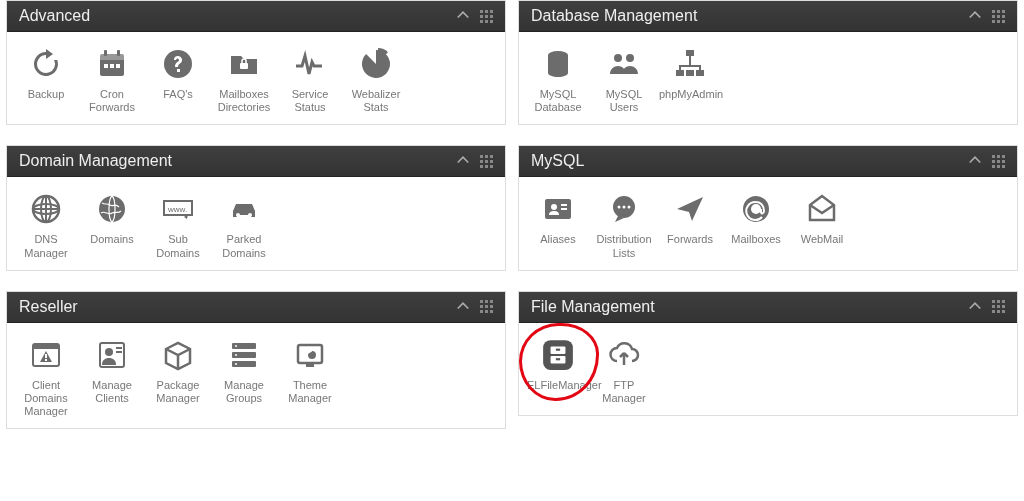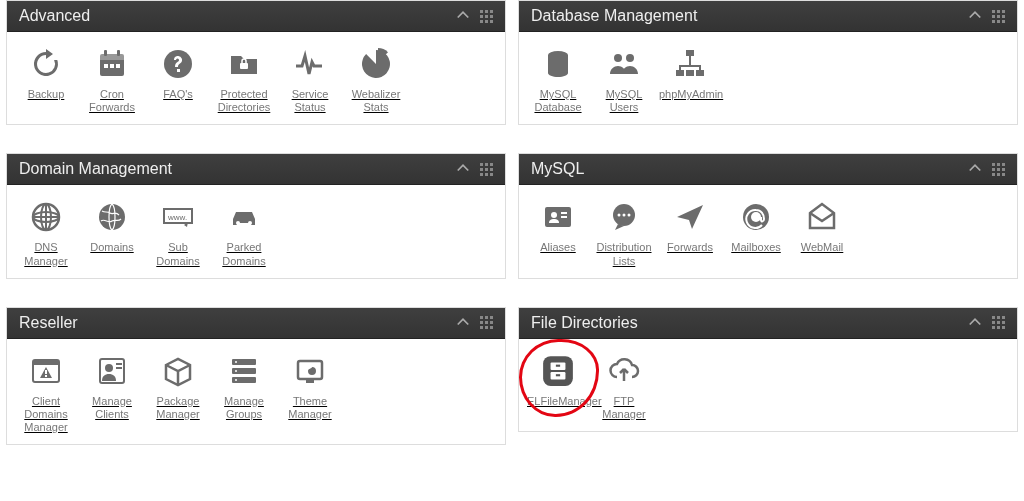--- a/index.html
+++ b/index.html
@@ -11,21 +11,21 @@
     padding: 0;
   }
   .grid {
     display: flex;
     flex-wrap: wrap;
     gap: 0;
   }
   .col { width: 50%; padding: 0 6px; }
   .panel {
     border: 1px solid #ddd;
-    margin-bottom: 28px;
+    margin-bottom: 20px;
     background: #fff;
     position: relative;
   }
   .panel-header {
     background: #3a3a3a;
     background: linear-gradient(#3f3f3f,#333);
     color: #eee;
     font-size: 16px;
     padding: 6px 12px;
     display: flex;
@@ -48,21 +48,20 @@
     cursor: move;
   }
   .drag-dots span {
     width: 3px; height: 3px; background: #888; display: block;
   }
   .panel-body {
     padding: 12px 6px 10px 6px;
     display: flex;
     flex-wrap: wrap;
     position: relative;
-    text-decoration: underline;
   }
   .item {
     width: 66px;
     text-align: center;
     color: #777;
     font-size: 11px;
     line-height: 1.2;
     cursor: pointer;
     padding: 0 2px;
   }
@@ -276,21 +275,21 @@
               </svg>
             </div>
             <div class="label">FAQ's</div>
           </div>
         <div class="item">
             <div class="icon-wrap">
               <svg width="32" height="32" viewBox="0 0 32 32">
                 <use href="#i-folder-lock"></use>
               </svg>
             </div>
-            <div class="label">Protected Directories</div>
+            <div class="label">Mailboxes Directories</div>
           </div>
         <div class="item">
             <div class="icon-wrap">
               <svg width="32" height="32" viewBox="0 0 32 32">
                 <use href="#i-pulse"></use>
               </svg>
             </div>
             <div class="label">Service Status</div>
           </div>
         <div class="item">
@@ -534,21 +533,21 @@
                 <use href="#i-envelope"></use>
               </svg>
             </div>
             <div class="label">WebMail</div>
           </div>
       </div>
     </div>
 
     <div class="panel">
       <div class="panel-header">
-        <span class="title">File Directories</span>
+        <span class="title">File Management</span>
         <span class="controls">
           <span><svg class="chevron" viewBox="0 0 16 12">
                 <use href="#i-chevron"></use>
               </svg></span>
           <span class="drag-dots">
               <span></span>
               <span></span>
               <span></span>
               <span></span>
               <span></span>

